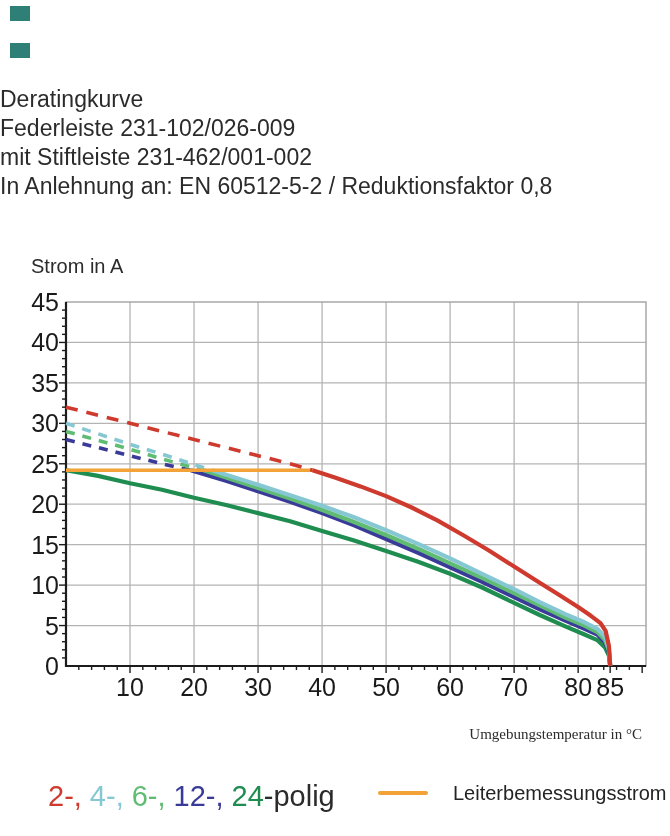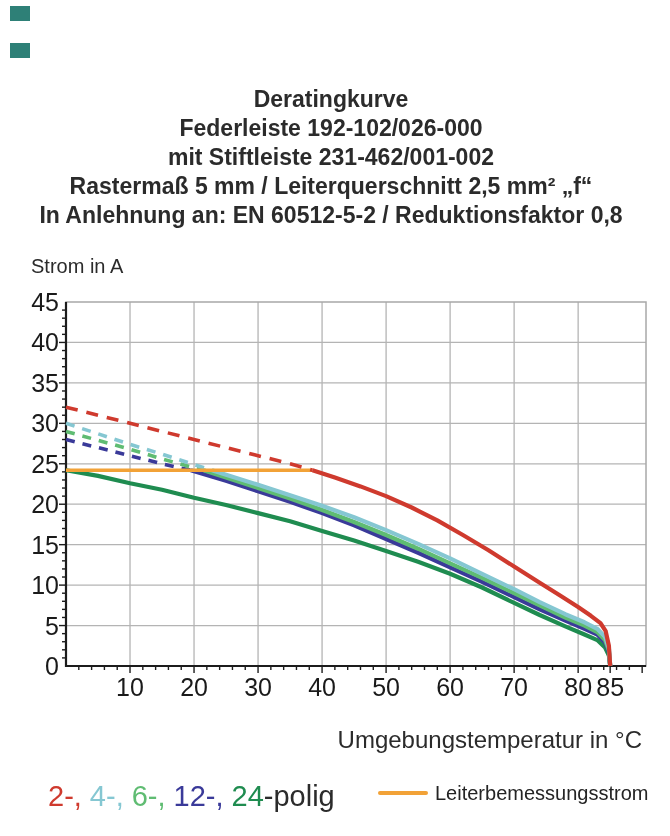--- a/index.html
+++ b/index.html
@@ -3,46 +3,45 @@
 <meta charset="utf-8">
 <style>
   html,body{margin:0;padding:0;}
   body{
     width:670px;height:836px;background:#ffffff;position:relative;overflow:hidden;
     font-family:"Liberation Sans", sans-serif;color:#2b2b2b;
   }
   .brand-sq{position:absolute;left:10px;width:20px;height:15px;}
   #sq1{top:6px;} #sq2{top:43px;}
   .title-block{
-    position:absolute;top:85px;left:0;right:8px;text-align:center;
-    font-size:23px;line-height:29px;font-weight:700;color:#2b2b2b;white-space:nowrap;
+    position:absolute;top:85px;left:0;right:8px;
+    font-size:23px;line-height:29px;font-weight:400;color:#2b2b2b;white-space:nowrap;
   }
   .y-axis-title{position:absolute;left:31px;top:255px;font-size:20px;color:#2b2b2b;}
   #chart{position:absolute;left:0;top:0;}
-  .x-axis-title{position:absolute;right:28px;top:726px;font-size:24px;color:#2b2b2b;}
+  .x-axis-title{position:absolute;right:28px;top:726px;font-size:15px;color:#2b2b2b;font-family:Liberation Serif, serif;}
   .legend-left{position:absolute;left:48px;top:780px;font-size:29px;white-space:nowrap;}
   .legend-right{
     position:absolute;left:378px;top:779px;font-size:20px;color:#242424;
-    display:flex;align-items:center;gap:7px;height:28px;
+    display:flex;align-items:center;gap:25px;height:28px;
   }
   .ref-swatch{display:inline-block;width:50px;height:4px;border-radius:2px;}
 </style>
 </head>
 <body>
 
 <div class="page">
 
   <div id="sq1" class="brand-sq" style="background: rgb(46, 128, 119);"></div>
   <div id="sq2" class="brand-sq" style="background: rgb(46, 128, 119);"></div>
 
   <div class="title-block">
     <div>Deratingkurve</div>
-    <div>Federleiste 192-102/026-000</div>
+    <div>Federleiste 231-102/026-009</div>
     <div>mit Stiftleiste 231-462/001-002</div>
-    <div>Rastermaß 5 mm / Leiterquerschnitt 2,5 mm² „f“</div>
     <div>In Anlehnung an: EN 60512-5-2 / Reduktionsfaktor 0,8</div>
   </div>
 
   <div class="y-axis-title">Strom in A</div>
 
   <svg id="chart" width="670" height="836">
       <line x1="130.01766004415012" y1="302" x2="130.01766004415012" y2="666" stroke="#b4b4b4" stroke-width="1.3"></line>
       <line x1="194.03532008830024" y1="302" x2="194.03532008830024" y2="666" stroke="#b4b4b4" stroke-width="1.3"></line>
       <line x1="258.05298013245033" y1="302" x2="258.05298013245033" y2="666" stroke="#b4b4b4" stroke-width="1.3"></line>
       <line x1="322.0706401766005" y1="302" x2="322.0706401766005" y2="666" stroke="#b4b4b4" stroke-width="1.3"></line>

